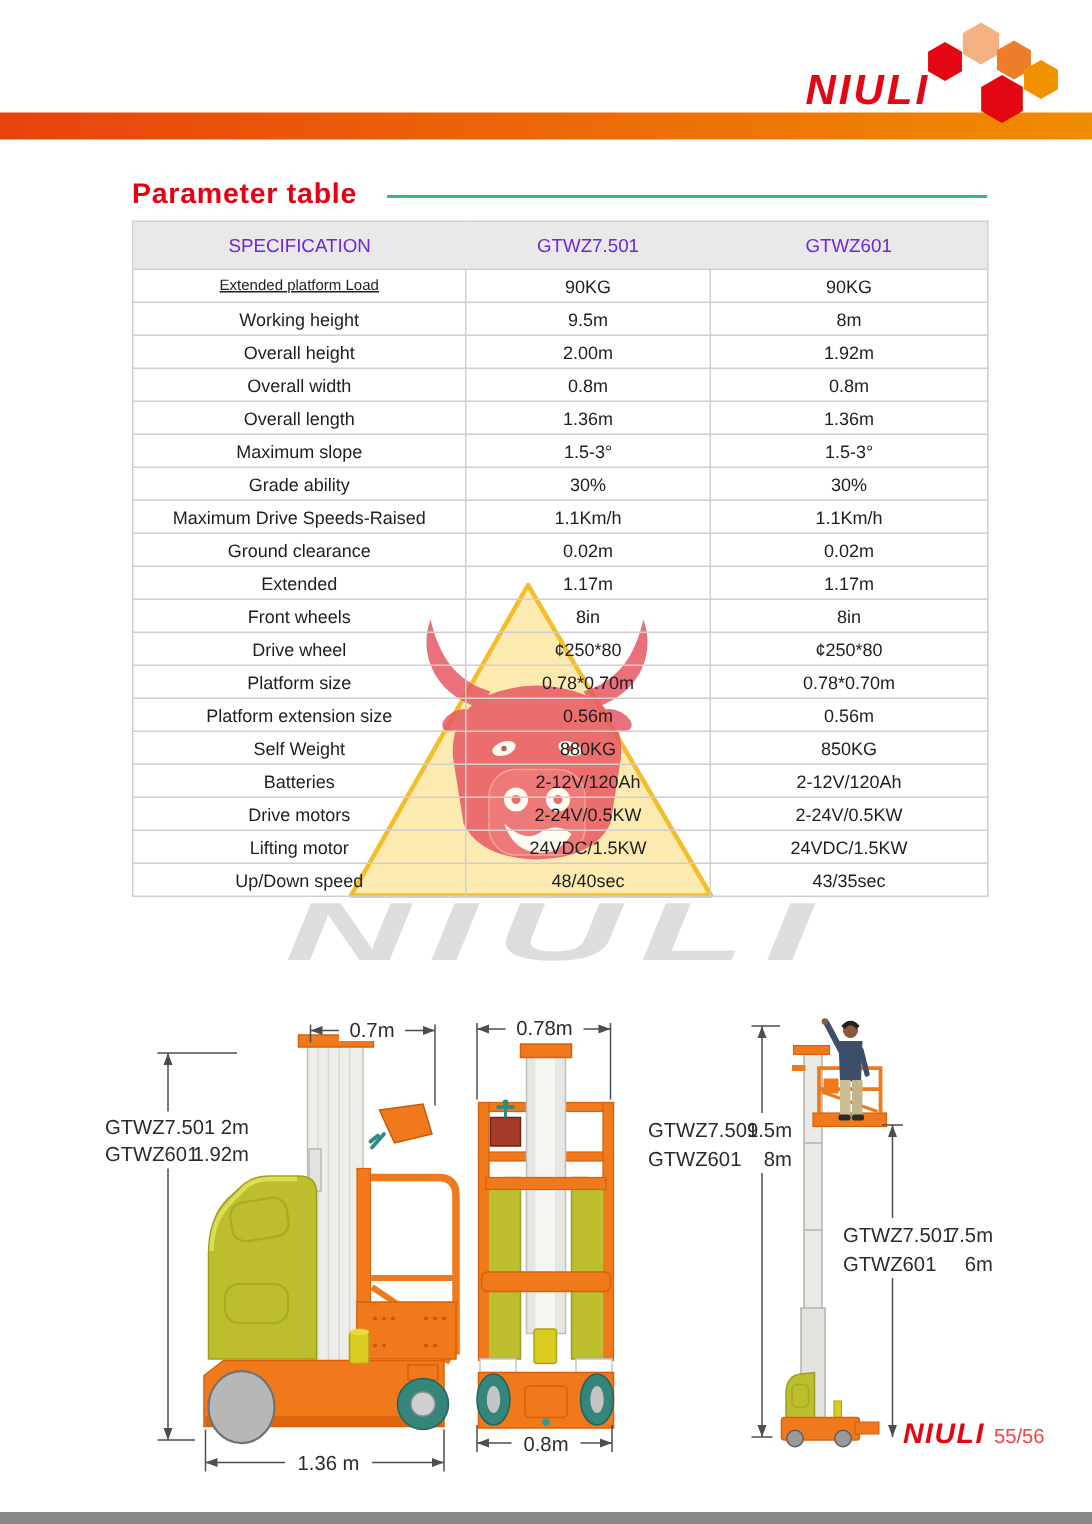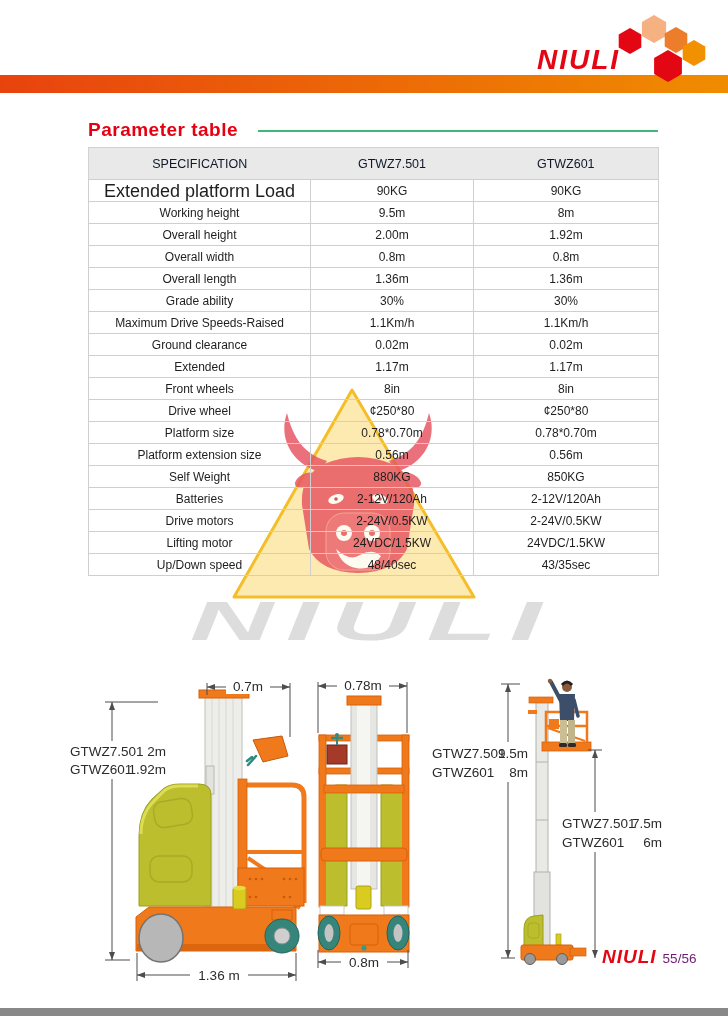--- a/index.html
+++ b/index.html
@@ -24,43 +24,43 @@
   .title-line { position:absolute; left:258px; top:130px; width:400px; height:2px; }
 
   
   .spec-table {
     position:absolute; left:88px; top:147px; width:570px; z-index:2;
     border-collapse:collapse; table-layout:fixed;
     border:1px solid #D2D2D2;
   }
   .spec-table th {
     height:29px; background:#E9E9E9; font-weight:normal;
-    font-size:12.5px; color:#0f172a; border:0; border-bottom:1px solid #CFCFCF;margin-left:13px;
+    font-size:12.5px; color:#6d28d9; border:0; border-bottom:1px solid #CFCFCF;margin-left:13px;
   }
   .spec-table td {
     height:21px; padding:0; text-align:center; vertical-align:middle;
     font-size:12px; color:#1E1E1E; border:1px solid #CFCFCF;
     background:transparent; line-height:1;
   }
-  .spec-table td.em { font-size:18px; }
+  .spec-table td.em { font-size:10px;text-decoration:underline; }
 
   
   .watermark { position:absolute; left:0; top:0; z-index:1; }
 
   
   .diagrams { position:absolute; left:0; top:670px; z-index:2; }
   svg text { font-family:"Liberation Sans", sans-serif; }
   .dim-text { font-size:13.5px; fill:#2B2B2B; }
   .dim-line { stroke:#4D4D4D; stroke-width:1; fill:none; }
   .dim-arrow { fill:#4D4D4D; }
 
   
   .footer { position:absolute; left:602px; top:946px; z-index:3; display:flex; align-items:baseline; }
   .footer-brand { font-size:19px; font-weight:bold; font-style:italic; letter-spacing:1px; }
-  .footer-page { font-size:13.5px; color:#701a75; margin-left:6px; }
+  .footer-page { font-size:13.5px; color:#ef4444; margin-left:6px; }
 </style>
 </head>
 <body>
 
 <div class="page">
 
   <div class="brand-logo-text" style="color: rgb(227, 6, 19);">NIULI</div>
 
   <svg class="hex-svg" width="100" height="80" viewBox="0 0 100 80">
     <polygon points="18,18 29.3,24.5 29.3,37.5 18,44 6.7,37.5 6.7,24.5" fill="#E30613"></polygon>
@@ -130,20 +130,25 @@
         </tr>
         <tr>
           <td>Overall width</td>
           <td>0.8m</td>
           <td>0.8m</td>
         </tr>
         <tr>
           <td>Overall length</td>
           <td>1.36m</td>
           <td>1.36m</td>
+        </tr>
+        <tr>
+          <td>Maximum slope</td>
+          <td>1.5-3°</td>
+          <td>1.5-3°</td>
         </tr>
         <tr>
           <td>Grade ability</td>
           <td>30%</td>
           <td>30%</td>
         </tr>
         <tr>
           <td>Maximum Drive Speeds-Raised</td>
           <td>1.1Km/h</td>
           <td>1.1Km/h</td>

